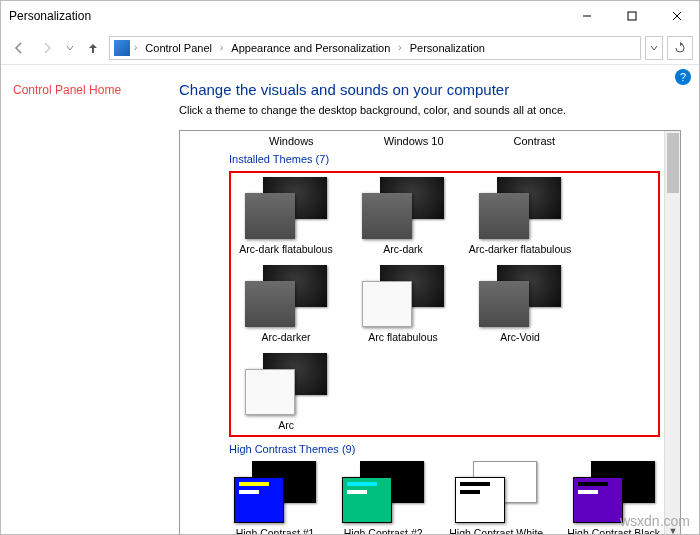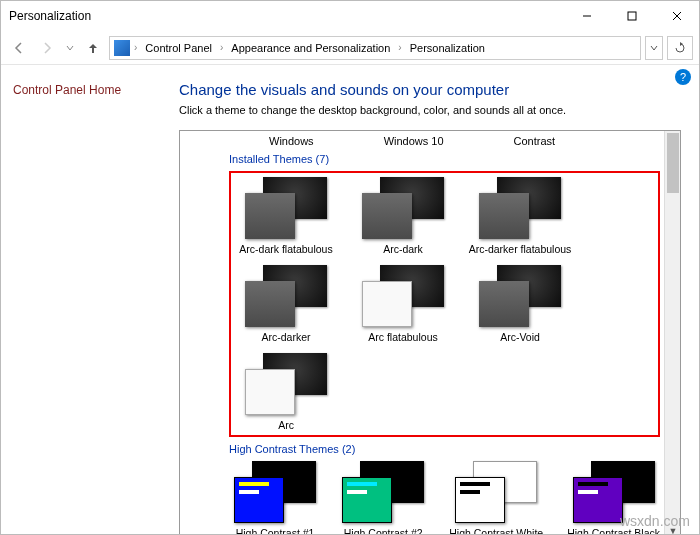--- a/index.html
+++ b/index.html
@@ -19,21 +19,21 @@
 .crumb-icon { width: 16px; height: 16px; background: linear-gradient(135deg,#3a8ee6,#1a5fb4); }
 .crumb { font-size: 11px; padding: 2px 4px; }
 .crumb-sep { color: #888; font-size: 10px; }
 .refresh-box { width: 26px; height: 24px; border: 1px solid #ccc; display:flex;align-items:center;justify-content:center; }
 .search { width: 170px; height: 24px; border: 1px solid #ccc; display: flex; align-items: center; padding: 0 6px; color: #777; font-size: 11px; }
 .search .icon { margin-left: auto; }
 
 
 .body { flex: 1; display: flex; overflow: hidden; }
 .sidebar { width: 170px; padding: 18px 12px; }
-.sidebar a { color: #7f1d1d; font-size: 12px; text-decoration: none; }
+.sidebar a { color: #ef4444; font-size: 12px; text-decoration: none; }
 .content { flex: 1; padding: 16px 18px 0 8px; position: relative; overflow: hidden; }
 .help-icon { position: absolute; top: 4px; right: 8px; width: 16px; height: 16px; border-radius: 50%; background: #0078d7; color: #fff; font-size: 11px; display:flex;align-items:center;justify-content:center; }
 .content h1 { color: #003399; font-weight: 400; font-size: 15px; margin-bottom: 6px; }
 .content .desc { font-size: 11px; margin-bottom: 14px; }
 
 .themes-panel { border: 1px solid #999; height: 410px; position: relative; overflow: hidden; padding-left: 41px; }
 .scrollbar { position: absolute; right: 0; top: 0; width: 16px; height: 100%; background: #f0f0f0; border-left: 1px solid #ddd; }
 .scroll-thumb { position: absolute; left: 2px; top: 2px; width: 12px; height: 60px; background: #c2c2c2; }
 .scroll-arrow { position: absolute; left: 0; width: 16px; height: 16px; display:flex;align-items:center;justify-content:center; color:#555; font-size:9px;}
 .scroll-arrow.up { top: 0; }
@@ -202,21 +202,21 @@
                 <div class="theme-item">
     <div class="thumb-wrap">
       <div class="thumb-back"></div>
       <div class="thumb-front white"></div>
     </div>
     <div class="theme-label">Arc</div>
                 </div>
               </div>
           </div>
 
-          <div class="section-label">High Contrast Themes (2)</div>
+          <div class="section-label">High Contrast Themes (9)</div>
           <div class="hc-grid" id="hc-grid">
               <div class="theme-item">
     <div class="thumb-wrap">
       <div class="thumb-back black"></div>
       <div class="thumb-front" style="background:#0010ff;border:1px solid #000">
         <div class="bar1" style="background:#ffff00"></div>
         <div class="bar2" style="background:#ffffff"></div>
       </div>
     </div>
     <div class="theme-label">High Contrast #1</div>

